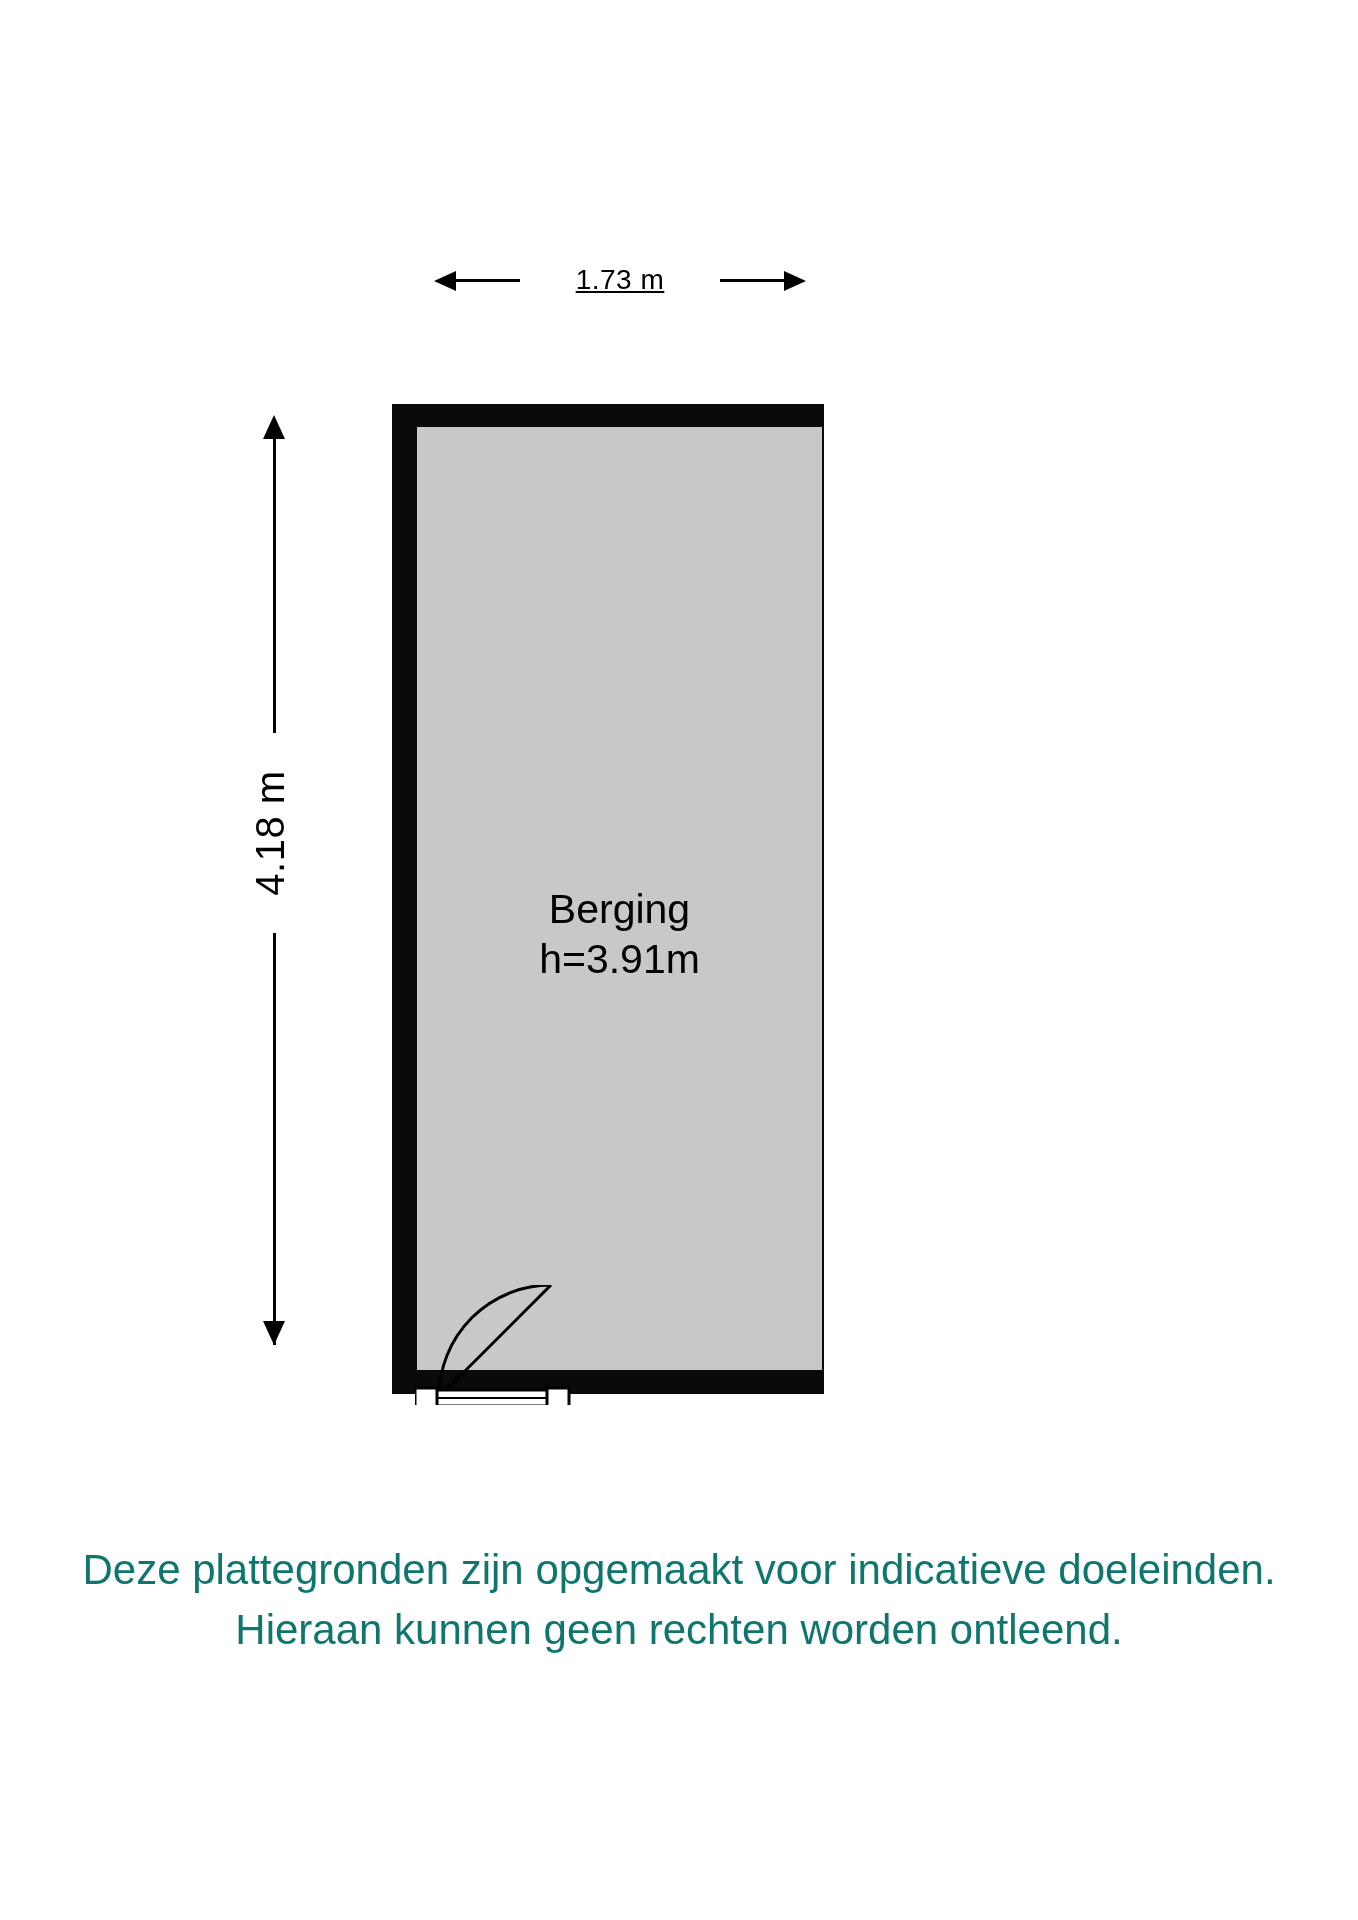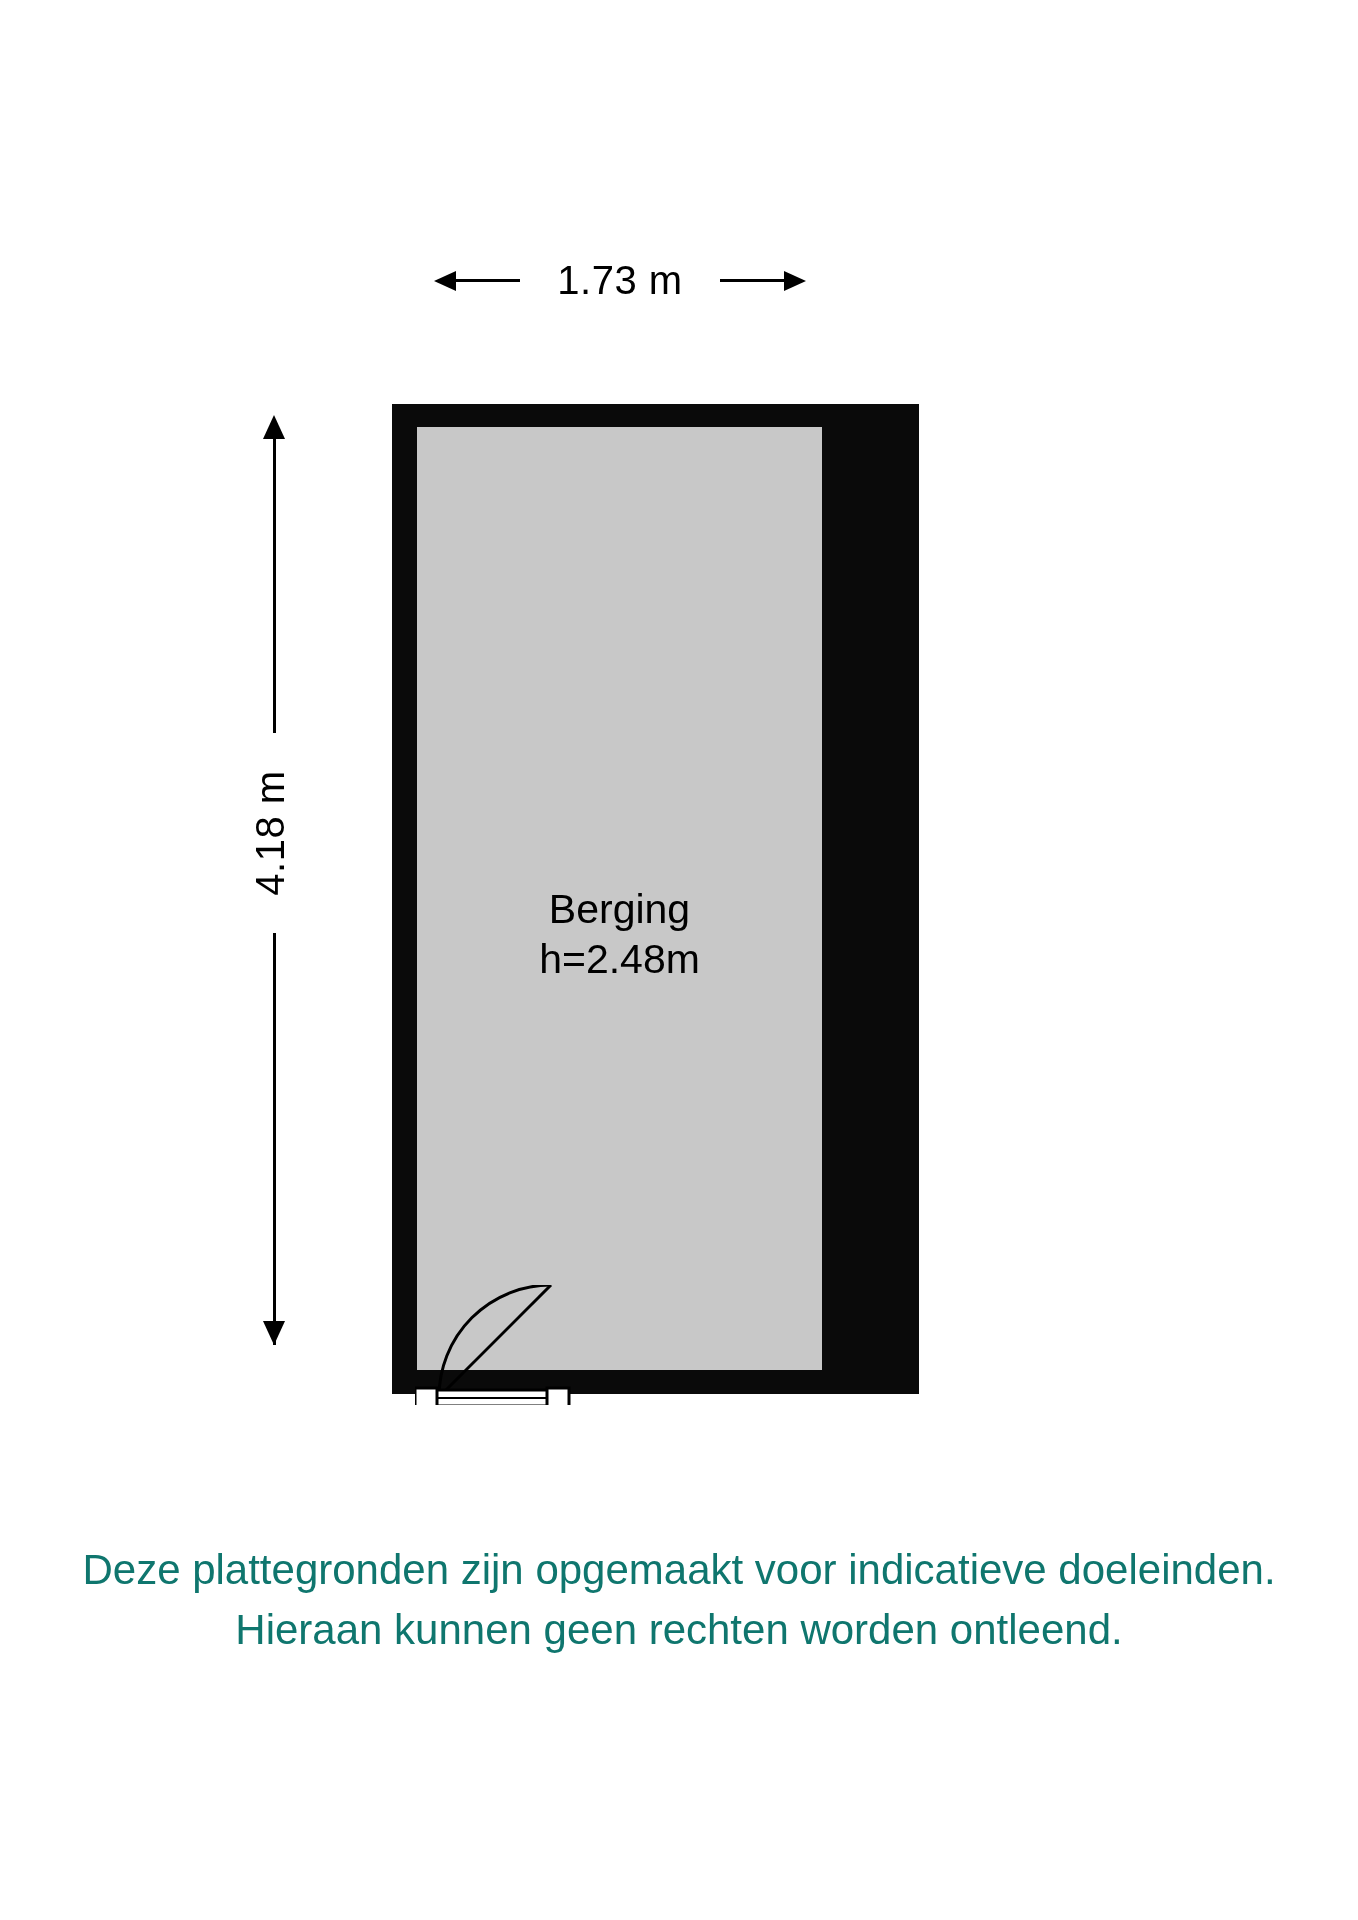--- a/index.html
+++ b/index.html
@@ -57,24 +57,25 @@
     border-top: 10px solid transparent;
     border-bottom: 10px solid transparent;
     border-left: 22px solid #000;
   }
   .dim-top .label {
     position: absolute;
     left: 100px;
     top: 0px;
     width: 200px;
     text-align: center;
-    font-size: 40px;
+    font-size: 28px;
     line-height: 50px;
     background: #ffffff;
     letter-spacing: 0.5px;
+    text-decoration: underline;
   }
 
   
   .dim-left {
     position: absolute;
     left: 240px;
     top: 415px;
     width: 60px;
     height: 950px;
   }
@@ -115,21 +116,21 @@
     background: #ffffff;
     transform: rotate(-90deg);
     letter-spacing: 0.5px;
   }
 
   
   .room-outer {
     position: absolute;
     left: 392px;
     top: 404px;
-    width: 527px;
+    width: 432px;
     height: 990px;
     background: #0a0a0a;
     box-sizing: border-box;
   }
   .room-inner {
     position: absolute;
     left: 25px;
     top: 23px;
     width: 405px;
     height: 943px;
@@ -186,21 +187,21 @@
     <div class="line"></div>
     <div class="arrow-t"></div>
     <div class="arrow-b"></div>
     <div class="label">4.18 m</div>
   </div>
 
   <div class="room-outer">
     <div class="room-inner"></div>
     <div class="room-label">
       <span>Berging</span>
-      <span class="l2">h=2.48m</span>
+      <span class="l2">h=3.91m</span>
     </div>
   </div>
 
   <div class="door">
     <svg width="230" height="120" viewBox="0 0 230 120" xmlns="http://www.w3.org/2000/svg">
 
       <path d="M 24 112 A 112 112 0 0 1 136 0" fill="none" stroke="#000000" stroke-width="3"></path>
 
       <line x1="24" y1="112" x2="136" y2="0" stroke="#000000" stroke-width="3"></line>
 

